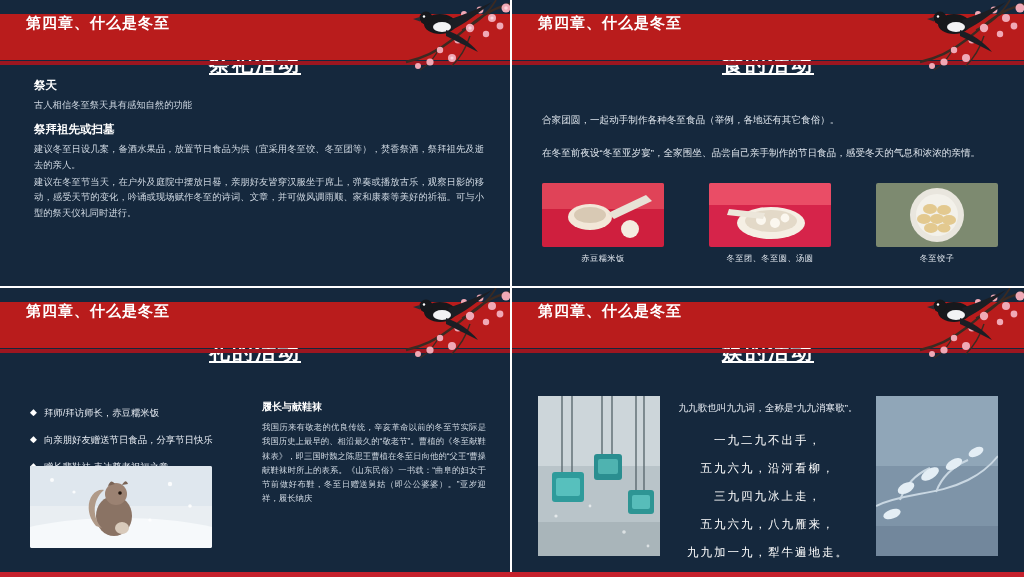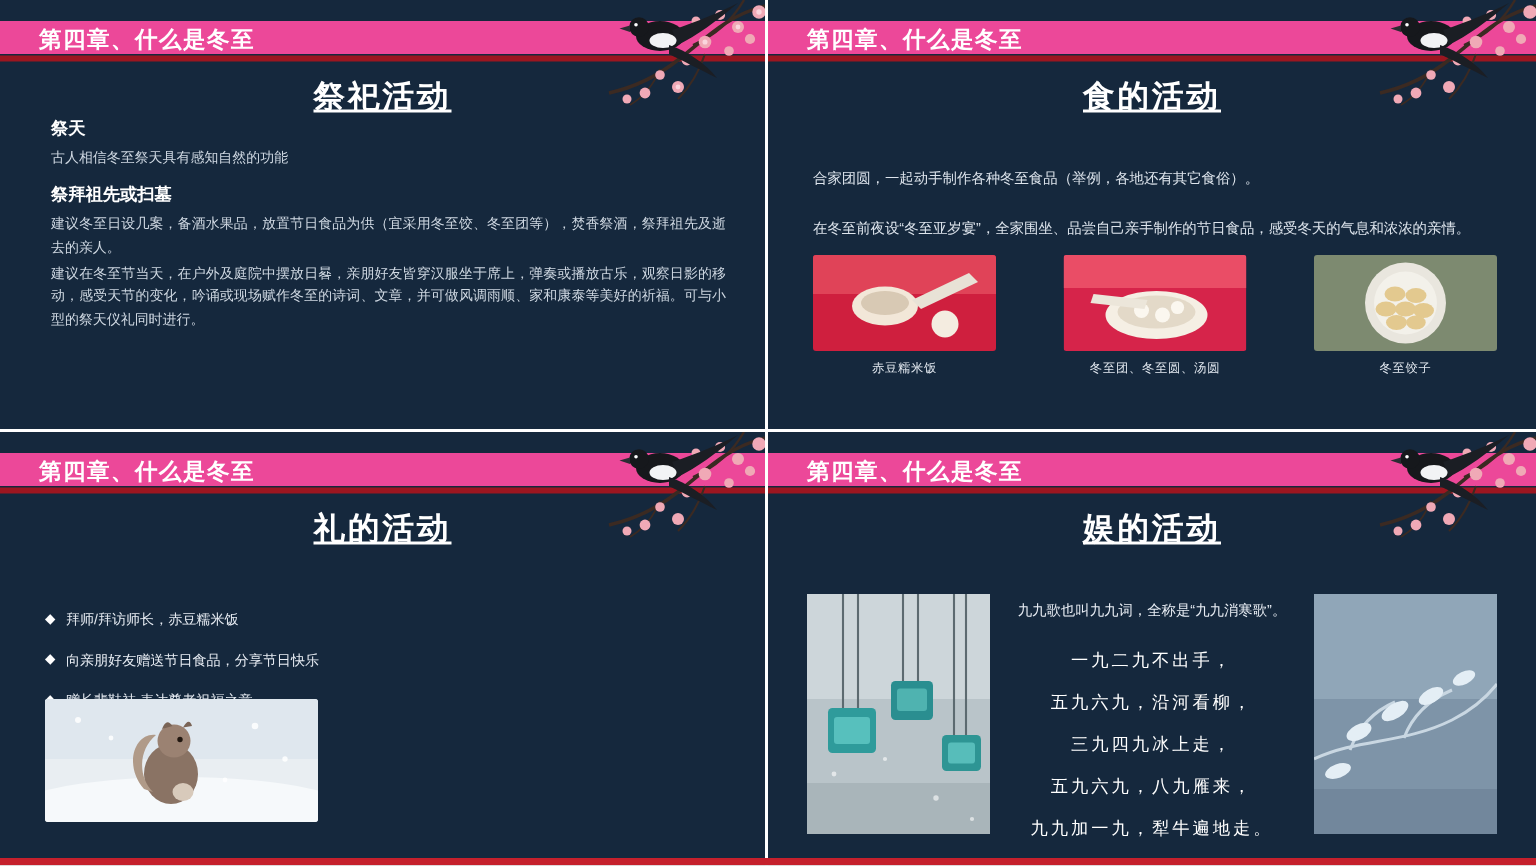--- a/index.html
+++ b/index.html
@@ -28,24 +28,24 @@
     border-bottom: 2px solid #ffffff;
   }
   .slide.col2 { border-right: none; }
   .slide.row2 { border-bottom: none; }
 
   
   .banner {
     position: absolute;
     top: 14px; left: 0;
     width: 100%;
-    height: 22px;
-    background: #ec4899;
+    height: 46px;
+    background: #b91c1c;
     display: flex;
-    align-items: flex-end;
+    align-items: flex-start;
     z-index: 4;
   }
   .banner::after {
     content: "";
     position: absolute;
     left: 0; right: 0; bottom: -5px;
     height: 4px;
     background: #9c1620;
   }
   .banner-title {
@@ -108,21 +108,21 @@
     top: 112px; left: 30px; right: 26px;
     color: #dde4ec;
     z-index: 2;
   }
   .s2-p {
     font-size: 9.6px;
     line-height: 1.75;
     margin: 0 0 16px 0;
     color: #dde4ec;
   }
-  .s2-p.tight { margin-bottom: 8px; }
+  .s2-p.tight { margin-bottom: 21px; }
   .food-row {
     display: flex;
     justify-content: space-between;
     gap: 14px;
     margin-top: 6px;
   }
   .food-item { width: 122px; text-align: center; }
   .food-thumb {
     width: 122px; height: 64px;
     border-radius: 2px;
@@ -454,20 +454,24 @@
           <g fill="#ffffff" opacity="0.85">
             <circle cx="22" cy="14" r="2"></circle>
               <circle cx="44" cy="26" r="1.6"></circle>
             <circle cx="140" cy="18" r="2.2"></circle>
               <circle cx="160" cy="40" r="1.8"></circle>
             <circle cx="120" cy="54" r="1.6"></circle>
           </g>
         </svg>
       </div>
 
+      <div class="s3-right">
+        <div class="s3-right-title">履长与献鞋袜</div>
+        <p class="s3-right-p">我国历来有敬老的优良传统，辛亥革命以前的冬至节实际是我国历史上最早的、相沿最久的“敬老节”。曹植的《冬至献鞋袜表》，即三国时魏之陈思王曹植在冬至日向他的“父王”曹操献鞋袜时所上的表系。《山东民俗》一书载：“曲阜的妇女于节前做好布鞋，冬至日赠送舅姑（即公公婆婆）。”亚岁迎祥，履长纳庆</p>
+      </div>
     </div>
 
     <div class="slide col2 row2">
       <div class="banner">
         <span class="banner-title">第四章、什么是冬至</span>
       </div>
 
       <svg class="branch" viewBox="0 0 190 92">
         <path d="M190 4 C165 10 150 26 132 40 C118 51 104 58 86 62" stroke="#3b2a22" stroke-width="2.4" fill="none"></path>
         <path d="M176 0 C168 14 156 24 142 30" stroke="#3b2a22" stroke-width="1.6" fill="none"></path>

